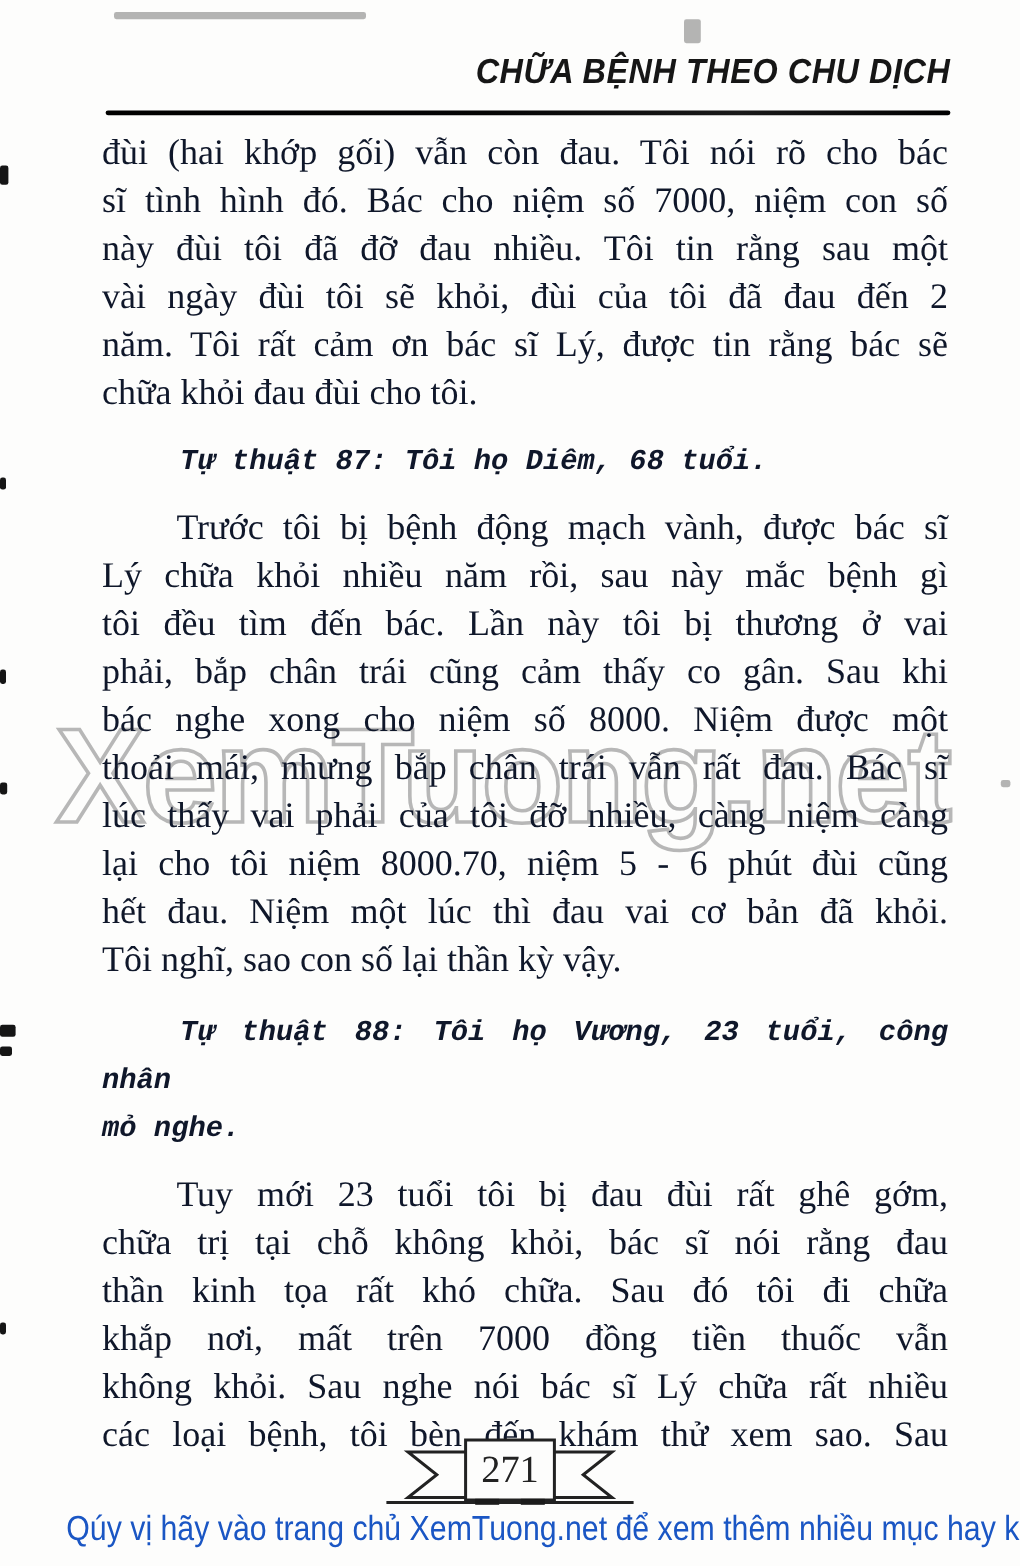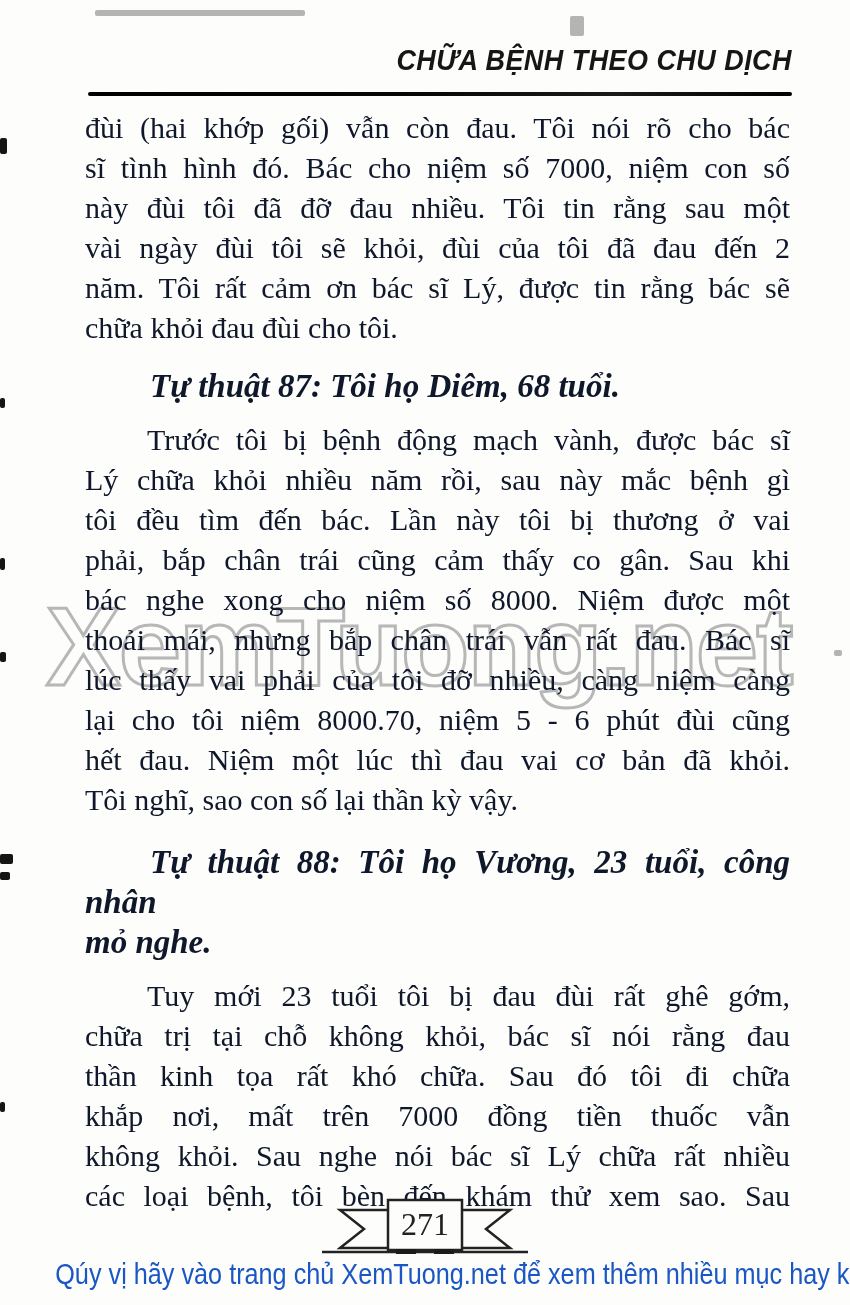--- a/index.html
+++ b/index.html
@@ -27,21 +27,21 @@
   
   .text-col {
     position:absolute; top:108px; left:85px; width:705px;
     font-size:30px; line-height:40px; color:#0f172a;
   }
   .jline { text-align:justify; text-align-last:justify; }
   .jline.endline { text-align:left; text-align-last:left; }
   .jline.indent { text-indent:62px; }
   .para { margin:0; }
   .heading {
-    font-weight:bold; font-style:italic; font-size:33px; line-height:40px;
+    font-weight:bold; font-style:italic; font-size:24px; line-height:40px;font-family:Liberation Mono, monospace;
   }
   .h87 { margin-top:18px; padding-left:65px; }
   .p2 { margin-top:14px; }
   .h88 { margin-top:22px; }
   .h88 .l1 { text-indent:65px; text-align:justify; text-align-last:justify; }
   .h88 .l2 { text-align:left; }
   .p3 { margin-top:14px; }
   
   .watermark {
     position:absolute; top:572px; left:46px; width:780px;

